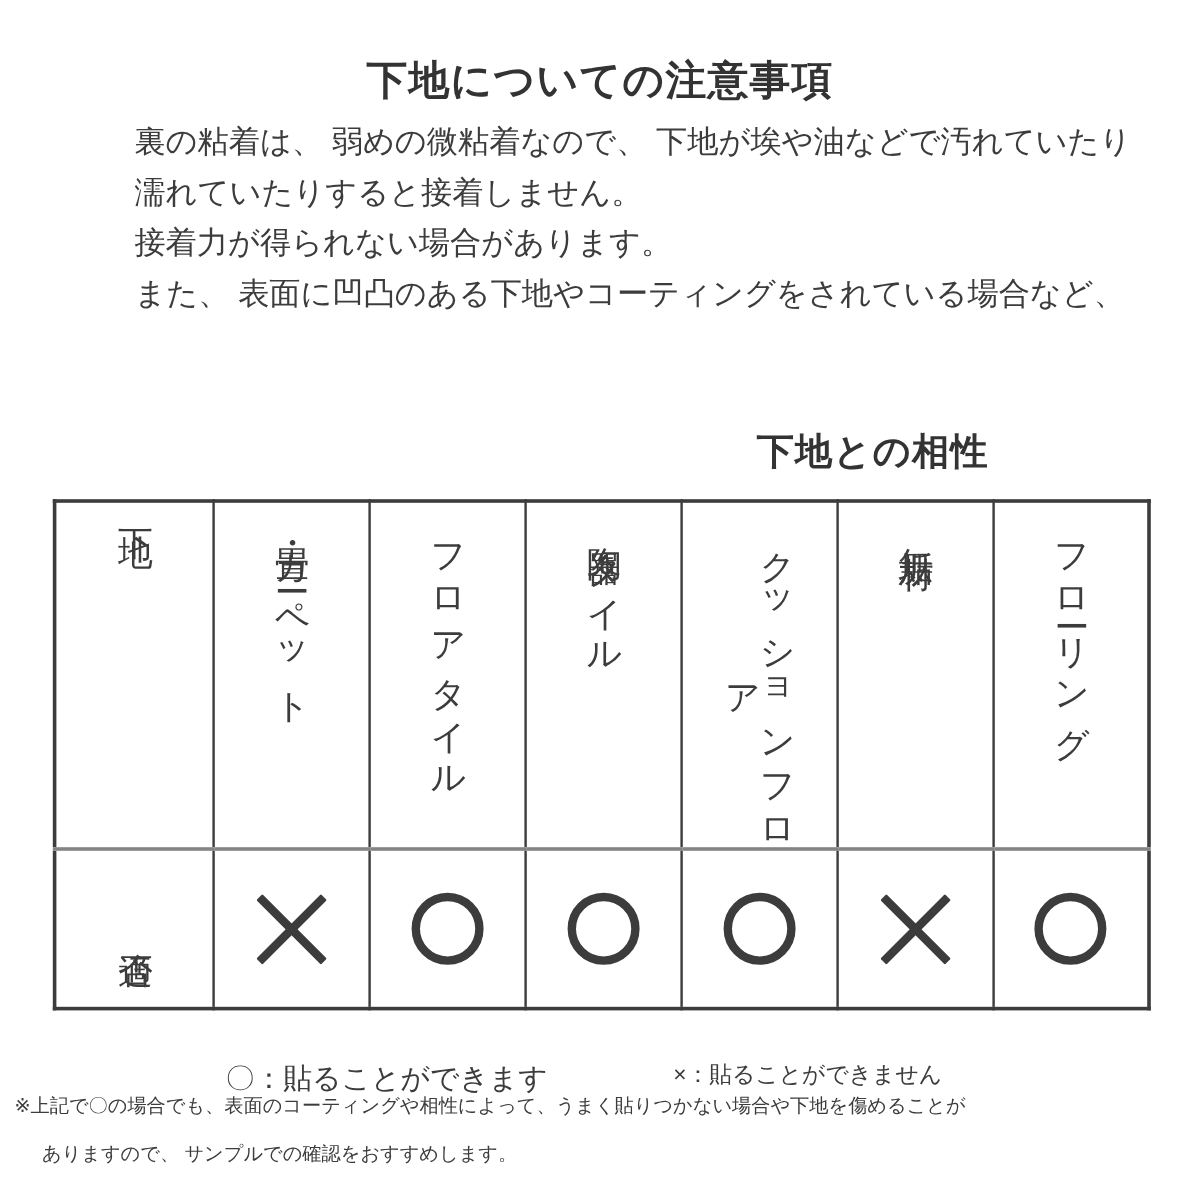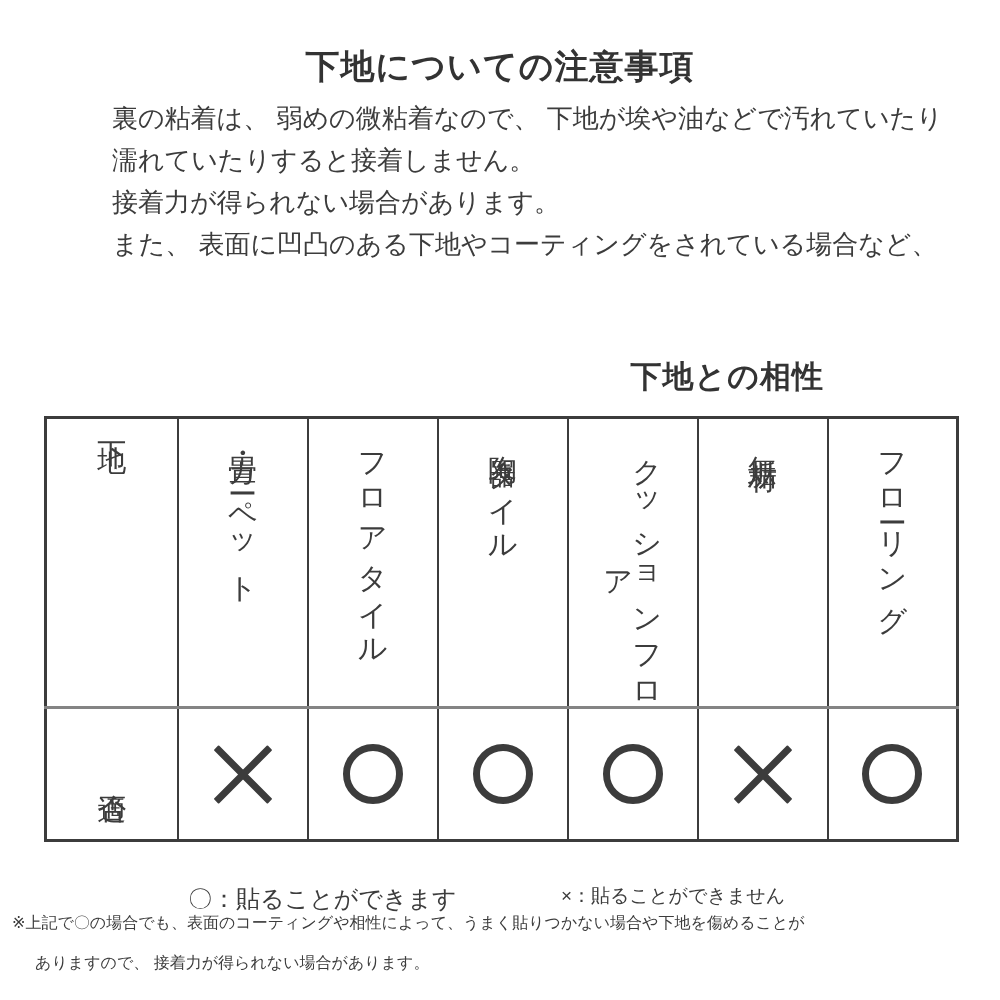--- a/index.html
+++ b/index.html
@@ -179,16 +179,16 @@
     </tbody>
   </table>
 
   <div class="legend">
     <span class="legend-ok">〇：貼ることができます</span>
     <span class="legend-ng">×：貼ることができません</span>
   </div>
 
   <div class="footnote">
     <div class="fn-line-1">※上記で〇の場合でも、表面のコーティングや相性によって、うまく貼りつかない場合や下地を傷めることが</div>
-    <div class="fn-line-2">ありますので、 接着力が得られない場合があります。</div>
+    <div class="fn-line-2">ありますので、 サンプルでの確認をおすすめします。</div>
   </div>
 
 </div>
 
 </body></html>

